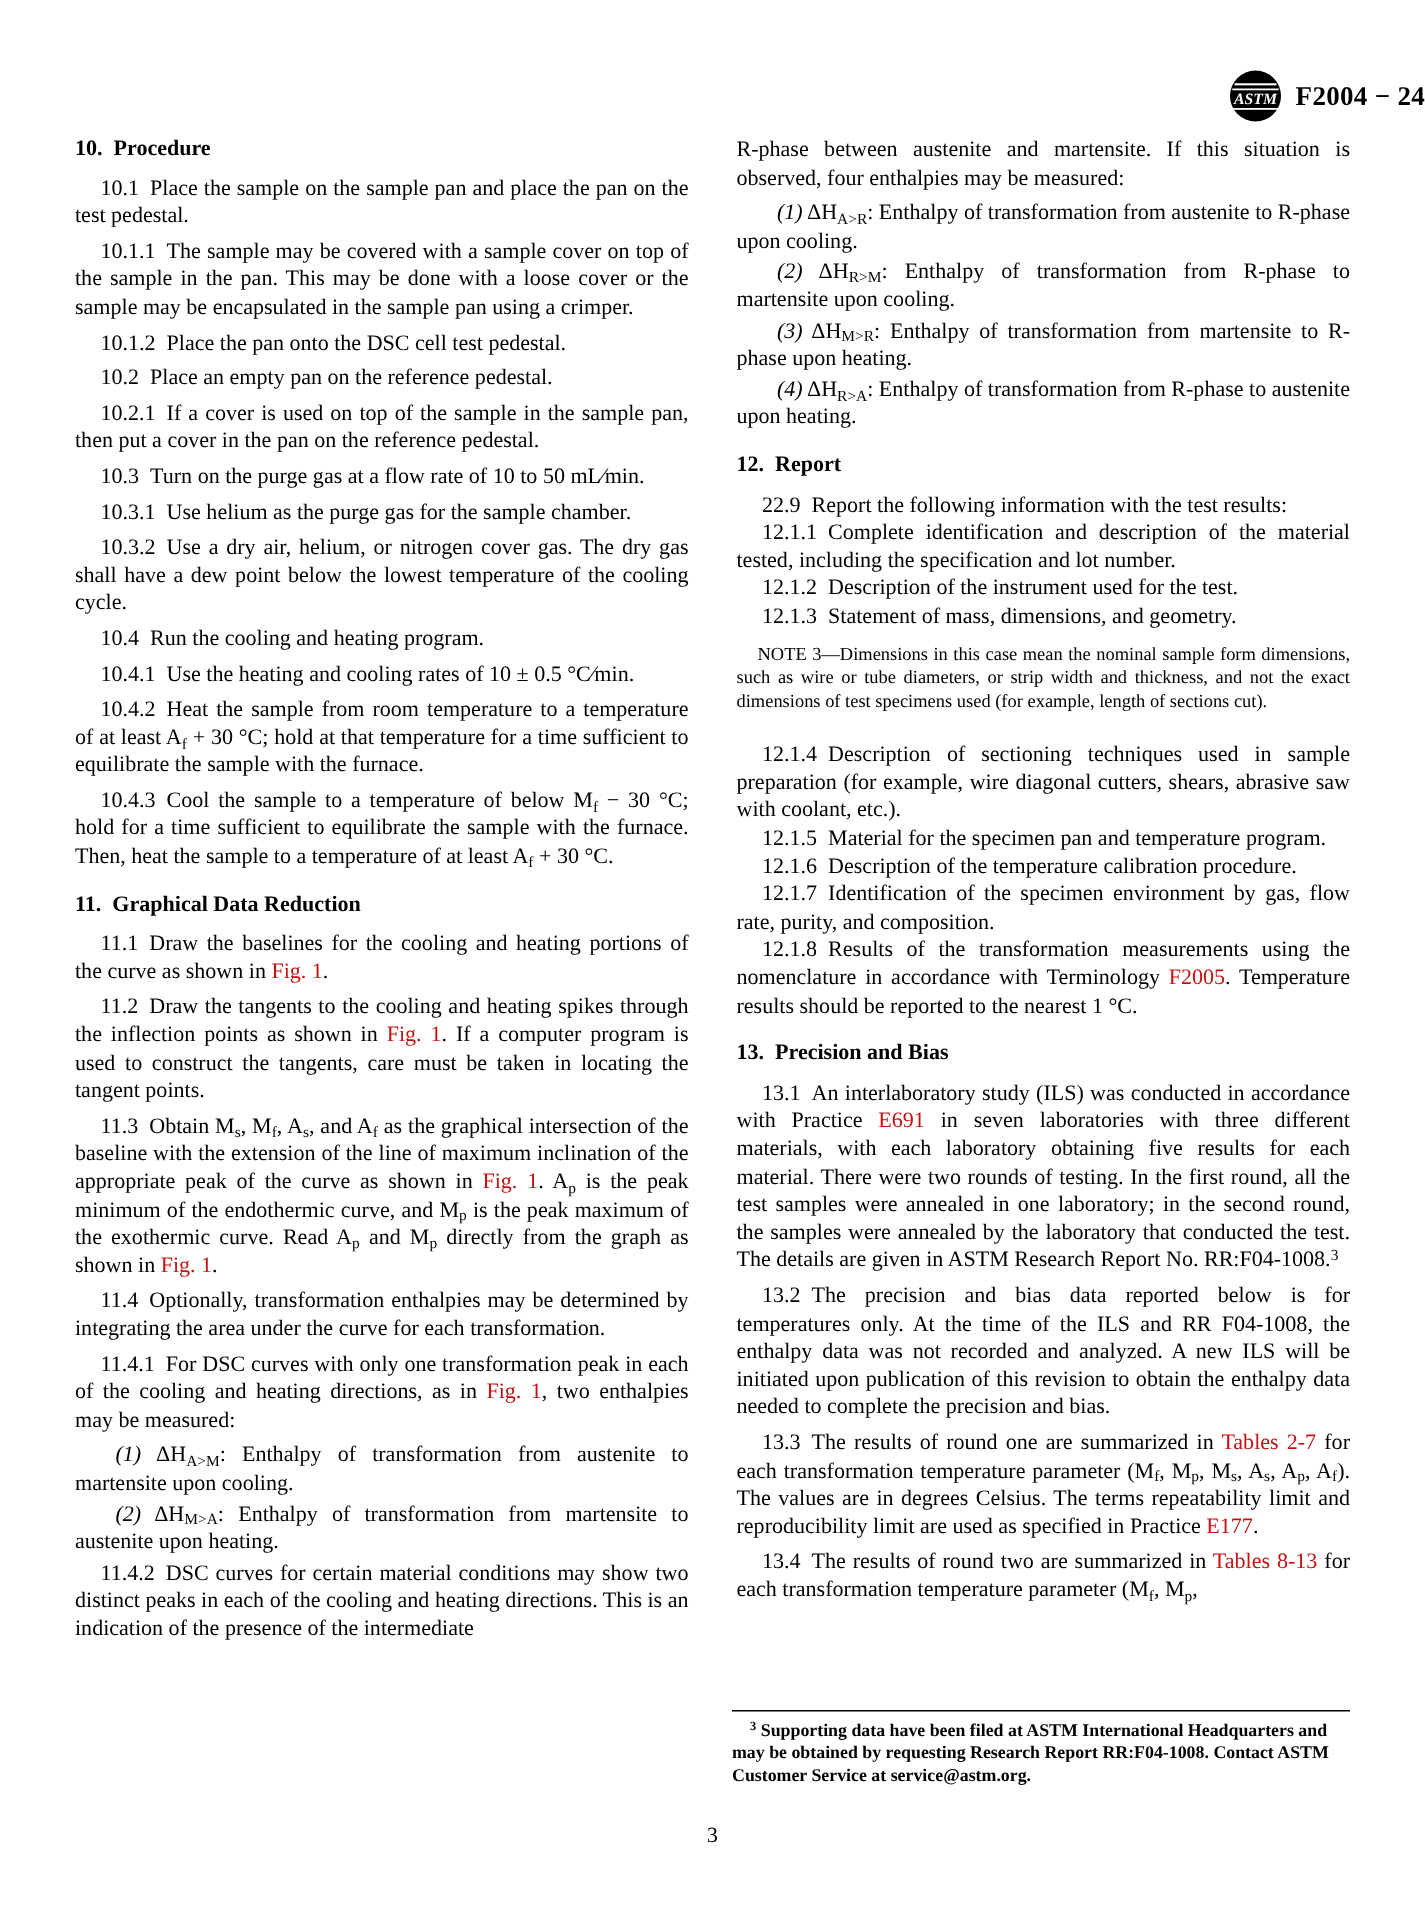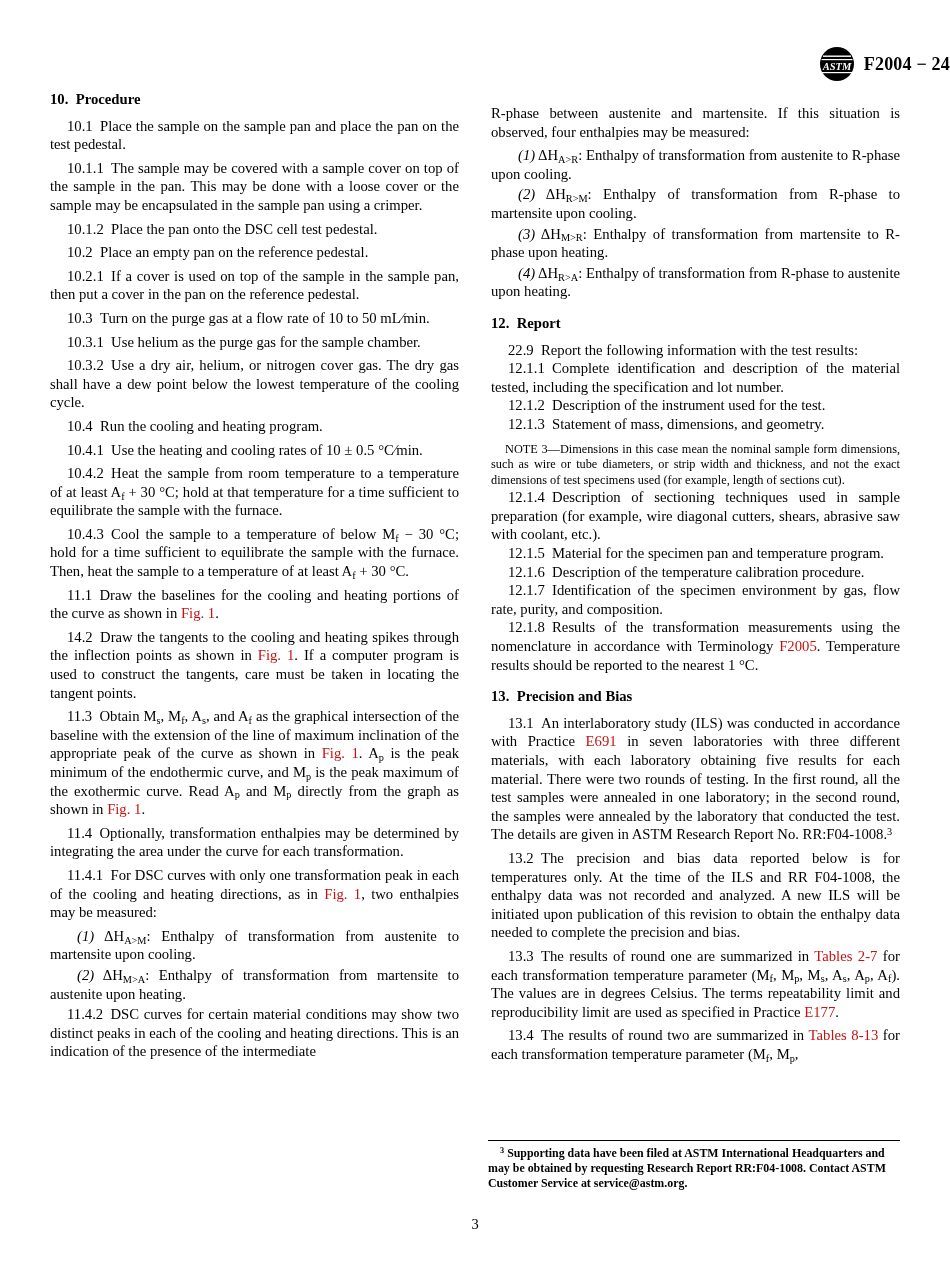--- a/index.html
+++ b/index.html
@@ -26,26 +26,26 @@
   .col {
     width:412px;
     font-size:14.7px;
     line-height:18.6px;
     text-align:justify;
   }
 
   .para.h  { font-weight:bold; text-align:left; margin:13px 0 8px; }
   .para.h:first-child { margin-top:2px; }
   .para.p    { text-indent:17px; margin:0 0 5px; }
-  .para.cont { text-indent:0;   margin:16px 0 5px; }
+  .para.cont { text-indent:0;   margin:3px 0 5px; }
   .para.li   { text-indent:27px; margin:0 0 2px; }
   .para.tight{ text-indent:17px; margin:0; }
   .para.note {
     font-size:12.3px; line-height:15.6px;
-    text-indent:14px; margin:8px 0 0;
+    text-indent:14px; margin:8px 0 19px;
   }
   .para.fn {
     font-size:11.9px; line-height:15.2px;
     text-indent:12px;
   }
 
   .it  { font-style:italic; }
   .lnk { color:var(--link-color, #c00); cursor:pointer; }
 
   sub { font-size:70%; line-height:0; vertical-align:baseline; position:relative; top:0.28em; }
@@ -85,22 +85,23 @@
         <div class="para p"><span>10.1.2 Place the pan onto the DSC cell test pedestal.</span></div>
         <div class="para p"><span>10.2 Place an empty pan on the reference pedestal.</span></div>
         <div class="para p"><span>10.2.1 If a cover is used on top of the sample in the sample pan, then put a cover in the pan on the reference pedestal.</span></div>
         <div class="para p"><span>10.3 Turn on the purge gas at a flow rate of 10 to 50 mL⁄min.</span></div>
         <div class="para p"><span>10.3.1 Use helium as the purge gas for the sample chamber.</span></div>
         <div class="para p"><span>10.3.2 Use a dry air, helium, or nitrogen cover gas. The dry gas shall have a dew point below the lowest temperature of the cooling cycle.</span></div>
         <div class="para p"><span>10.4 Run the cooling and heating program.</span></div>
         <div class="para p"><span>10.4.1 Use the heating and cooling rates of 10 ± 0.5 °C⁄min.</span></div>
         <div class="para p"><span>10.4.2 Heat the sample from room temperature to a temperature of at least A</span><sub>f</sub><span> + 30 °C; hold at that temperature for a time sufficient to equilibrate the sample with the furnace.</span></div>
         <div class="para p"><span>10.4.3 Cool the sample to a temperature of below M</span><sub>f</sub><span> − 30 °C; hold for a time sufficient to equilibrate the sample with the furnace. Then, heat the sample to a temperature of at least A</span><sub>f</sub><span> + 30 °C.</span></div>
+        <div class="para h"><span>11. Graphical Data Reduction</span></div>
         <div class="para p"><span>11.1 Draw the baselines for the cooling and heating portions of the curve as shown in </span><span class="lnk">Fig. 1</span><span>.</span></div>
-        <div class="para p"><span>14.2 Draw the tangents to the cooling and heating spikes through the inflection points as shown in </span><span class="lnk">Fig. 1</span><span>. If a computer program is used to construct the tangents, care must be taken in locating the tangent points.</span></div>
+        <div class="para p"><span>11.2 Draw the tangents to the cooling and heating spikes through the inflection points as shown in </span><span class="lnk">Fig. 1</span><span>. If a computer program is used to construct the tangents, care must be taken in locating the tangent points.</span></div>
         <div class="para p"><span>11.3 Obtain M</span><sub>s</sub><span>, M</span><sub>f</sub><span>, A</span><sub>s</sub><span>, and A</span><sub>f</sub><span> as the graphical intersection of the baseline with the extension of the line of maximum inclination of the appropriate peak of the curve as shown in </span><span class="lnk">Fig. 1</span><span>. A</span><sub>p</sub><span> is the peak minimum of the endothermic curve, and M</span><sub>p</sub><span> is the peak maximum of the exothermic curve. Read A</span><sub>p</sub><span> and M</span><sub>p</sub><span> directly from the graph as shown in </span><span class="lnk">Fig. 1</span><span>.</span></div>
         <div class="para p"><span>11.4 Optionally, transformation enthalpies may be determined by integrating the area under the curve for each transformation.</span></div>
         <div class="para p"><span>11.4.1 For DSC curves with only one transformation peak in each of the cooling and heating directions, as in </span><span class="lnk">Fig. 1</span><span>, two enthalpies may be measured:</span></div>
         <div class="para li"><span class="it">(1)</span><span> ΔH</span><sub>A&gt;M</sub><span>: Enthalpy of transformation from austenite to martensite upon cooling.</span></div>
         <div class="para li"><span class="it">(2)</span><span> ΔH</span><sub>M&gt;A</sub><span>: Enthalpy of transformation from martensite to austenite upon heating.</span></div>
         <div class="para p"><span>11.4.2 DSC curves for certain material conditions may show two distinct peaks in each of the cooling and heating directions. This is an indication of the presence of the intermediate</span></div>
       </div>
     <div class="col">
         <div class="para cont"><span>R-phase between austenite and martensite. If this situation is observed, four enthalpies may be measured:</span></div>
         <div class="para li"><span class="it">(1)</span><span> ΔH</span><sub>A&gt;R</sub><span>: Enthalpy of transformation from austenite to R-phase upon cooling.</span></div>

